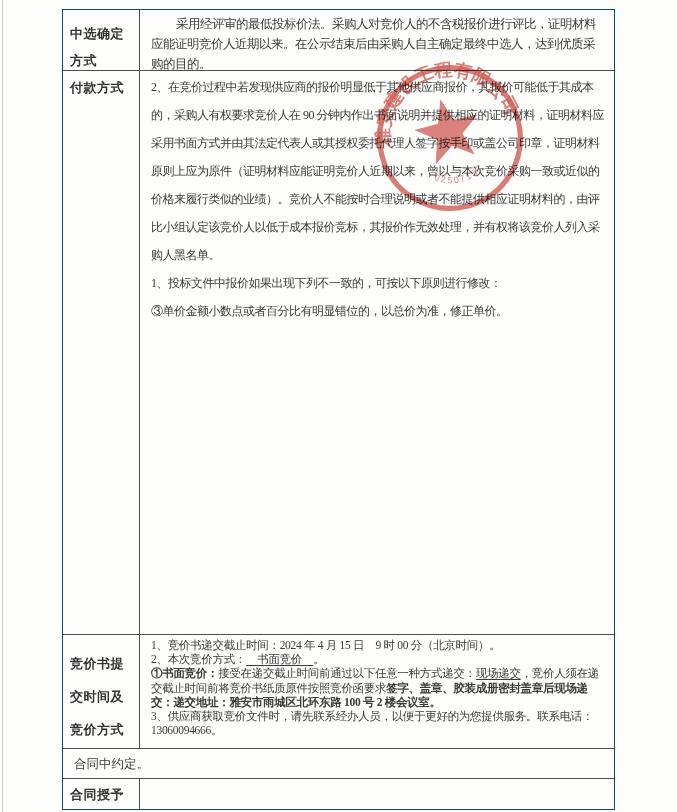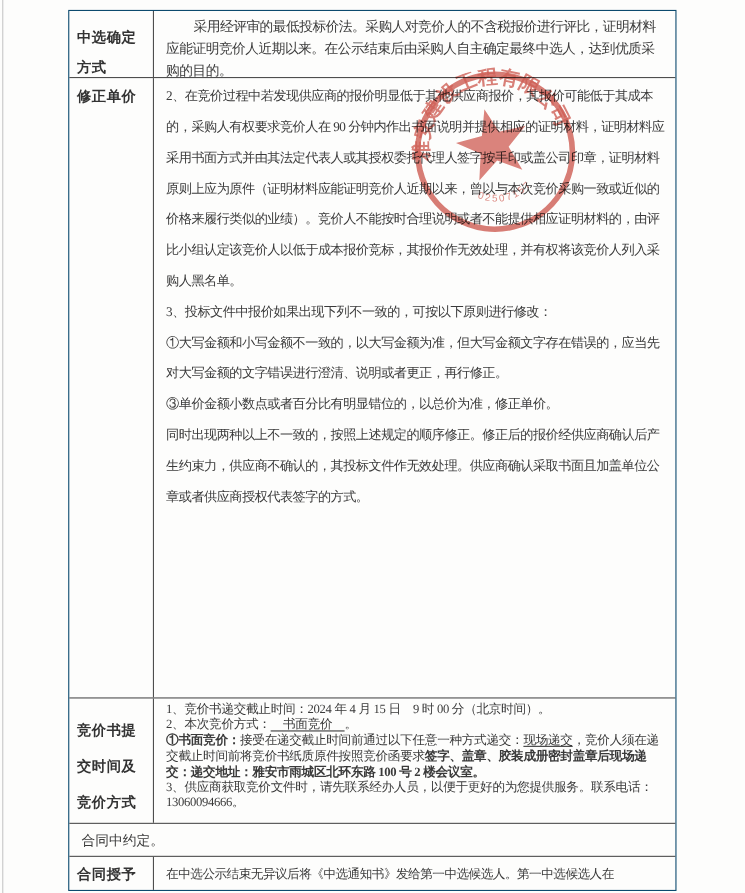--- a/index.html
+++ b/index.html
@@ -50,27 +50,25 @@
 <div class="doc-table">
 
   <div class="t-row r1">
     <div class="label-cell">中选确定方式</div>
     <div class="content-cell">
       <p>采用经评审的最低投标价法。采购人对竞价人的不含税报价进行评比，证明材料应能证明竞价人近期以来。在公示结束后由采购人自主确定最终中选人，达到优质采购的目的。</p>
     </div>
   </div>
 
   <div class="t-row r2">
-    <div class="label-cell">修正单价</div>
+    <div class="label-cell">付款方式</div>
     <div class="content-cell">
       <p>2、在竞价过程中若发现供应商的报价明显低于其他供应商报价，其报价可能低于其成本的，采购人有权要求竞价人在 90 分钟内作出书面说明并提供相应的证明材料，证明材料应采用书面方式并由其法定代表人或其授权委托代理人签字按手印或盖公司印章，证明材料原则上应为原件（证明材料应能证明竞价人近期以来，曾以与本次竞价采购一致或近似的价格来履行类似的业绩）。竞价人不能按时合理说明或者不能提供相应证明材料的，由评比小组认定该竞价人以低于成本报价竞标，其报价作无效处理，并有权将该竞价人列入采购人黑名单。</p>
-      <p>3、投标文件中报价如果出现下列不一致的，可按以下原则进行修改：</p>
-      <p>①大写金额和小写金额不一致的，以大写金额为准，但大写金额文字存在错误的，应当先对大写金额的文字错误进行澄清、说明或者更正，再行修正。</p>
+      <p>1、投标文件中报价如果出现下列不一致的，可按以下原则进行修改：</p>
       <p>③单价金额小数点或者百分比有明显错位的，以总价为准，修正单价。</p>
-      <p>同时出现两种以上不一致的，按照上述规定的顺序修正。修正后的报价经供应商确认后产生约束力，供应商不确认的，其投标文件作无效处理。供应商确认采取书面且加盖单位公章或者供应商授权代表签字的方式。</p>
     </div>
   </div>
 
   <div class="t-row r3">
     <div class="label-cell">竞价书提交时间及竞价方式</div>
     <div class="content-cell">
       <p>1、竞价书递交截止时间：2024 年 4 月 15 日　9 时 00 分（北京时间）。</p>
       <p><span>2、本次竞价方式：</span><span class="u">　书面竞价　</span><span>。</span></p>
       <p><span class="b">①书面竞价：</span><span>接受在递交截止时间前通过以下任意一种方式递交：</span><span class="u">现场递交</span><span>，竞价人须在递交截止时间前将竞价书纸质原件按照竞价函要求</span><span class="b">签字、盖章、胶装成册密封盖章后现场递交：递交地址：雅安市雨城区北环东路 100 号 2 楼会议室。</span></p>
       <p>3、供应商获取竞价文件时，请先联系经办人员，以便于更好的为您提供服务。联系电话：13060094666。</p>
@@ -78,23 +76,20 @@
   </div>
 
   <div class="t-row r4">
     <div class="content-cell">
       <span>合同中约定。</span>
     </div>
   </div>
 
   <div class="t-row r5">
     <div class="label-cell">合同授予</div>
-    <div class="content-cell">
-      <span>在中选公示结束无异议后将《中选通知书》发给第一中选候选人。第一中选候选人在</span>
-    </div>
   </div>
 
 </div>
 
 <svg class="seal" viewBox="0 0 160 160" xmlns="http://www.w3.org/2000/svg">
   <defs>
     <path id="sealArcTop" d="M 21.4,104 A 64,64 0 1 1 138.6,104" fill="none"></path>
     <path id="sealArcNum" d="M 50,116 A 44,44 0 0 0 110,116" fill="none"></path>
   </defs>
   <circle cx="80" cy="80" r="74" fill="none" stroke="#c9453a" stroke-width="5.5" opacity="0.82"></circle>

